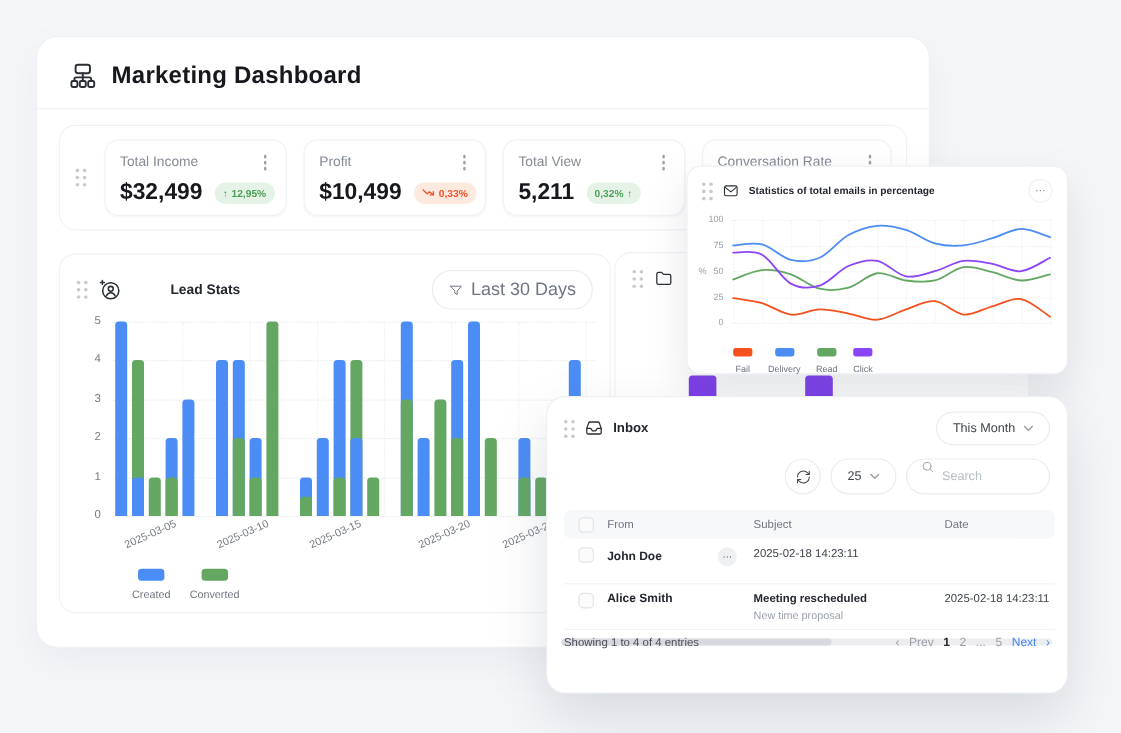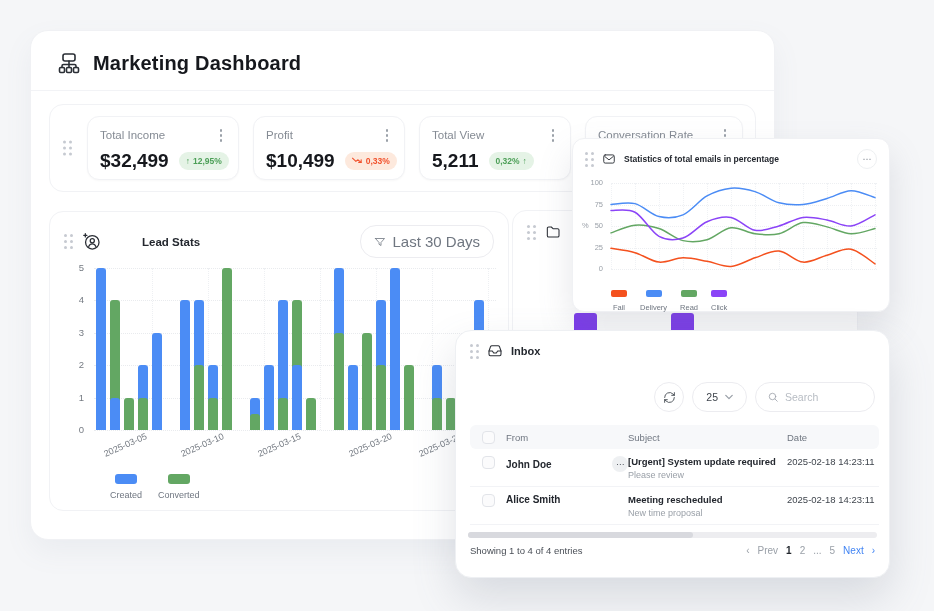--- a/index.html
+++ b/index.html
@@ -95,44 +95,44 @@
   .inbox-header { display:flex; align-items:center; gap:8px; padding:12px 14px 0; }
   .inbox-title { font-size:11px; font-weight:700; color:#23272e; }
   .pill-btn { display:flex; gap:7px; align-items:center; border:1px solid #ececf0; border-radius:16px;
     padding:7px 13px; font-size:10.5px; color:#3f454d; background:#fff; cursor:pointer; }
   .period-btn { margin-left:auto; }
   .chev { color:#9aa0a8; display:flex; }
   .inbox-toolbar { position:absolute; top:51px; right:14px; display:flex; gap:8px; align-items:center; }
   .icon-btn-round { width:30px; height:30px; border:1px solid #ececf0; border-radius:50%; background:#fff;
     display:flex; align-items:center; justify-content:center; color:#3f454d; cursor:pointer; }
   .toolbar-pill { height:30px; padding:0 13px; }
-  .search-box { display:flex; gap:6px; align-items:center; border:1px solid #ececf0; border-radius:16px;
+  .search-box { display:flex; gap:6px; border:1px solid #ececf0; border-radius:16px;
     height:30px; padding:0 11px; width:120px; color:#9aa0a8; }
   .search-box input { border:none; outline:none; width:78px; font-size:10.5px; color:#3f454d;
     background:transparent; font-family:inherit; }
   .search-box input::placeholder { color:#b7bcc3; }
   .inbox-table { position:absolute; left:14px; right:10px; top:94px; }
   .thead { display:flex; align-items:center; background:#f7f8fa; border-radius:6px; height:24px;
     font-size:9.5px; color:#6f7680; }
   .col-cb { width:36px; display:flex; justify-content:center; }
   .col-from { width:122px; }
   .col-subject { width:159px; }
   .col-date { flex:1; }
   .checkbox { width:13px; height:13px; border:1px solid #e2e4e9; border-radius:4px; background:#fbfbfc; cursor:pointer; }
   .trow { display:flex; align-items:flex-start; height:38px; padding-top:7px; border-bottom:1px solid #f2f3f6; cursor:pointer; }
-  .from-cell { display:flex; align-items:center; justify-content:space-between; padding-right:0; }
+  .from-cell { display:flex; align-items:center; justify-content:space-between; padding-right:14px; }
   .from-name { font-size:10px; font-weight:700; color:#23272e; }
   .row-menu { width:16px; height:16px; border-radius:50%; background:#eef0f2; color:#3f454d; font-size:8px;
     display:flex; align-items:center; justify-content:center; cursor:pointer; }
   .subject-text { font-size:9.5px; font-weight:700; color:#23272e; }
   .preview-text { font-size:9px; color:#9aa0a8; margin-top:3px; }
   .date-cell { font-size:9.5px; color:#3f454d; }
   .scrollbar-track { position:absolute; left:12px; right:12px; top:201px; height:6px; border-radius:3px; background:#ededf0; }
   .scrollbar-thumb { width:55%; height:6px; border-radius:3px; background:#d8d9de; cursor:pointer; }
-  .inbox-footer { position:absolute; left:14px; right:14px; top:214px; display:flex; justify-content:space-between; align-items:center;gap:20px; }
+  .inbox-footer { position:absolute; left:14px; right:14px; top:199px; display:flex; justify-content:space-between; align-items:center;gap:20px; }
   .footer-summary { font-size:9.5px; color:#4a4f57; }
   .pagination { display:flex; gap:8px; align-items:center; font-size:10px; color:#9aa0a8; }
   .pag-item { cursor:pointer; }
   .pag-item.current { color:#23272e; font-weight:700; }
   .pag-item.blue { color:#4285f4; }
 </style>
 </head>
 <body>
 
 <div class="main-card">
@@ -494,20 +494,28 @@
         <i></i>
         <i></i>
       </span>
     <span class="panel-hicon">
       <svg class="ic" width="16" height="16" viewBox="0 0 24 24">
           <path d="M21 12h-5l-2 3h-4l-2-3H3"></path>
           <path d="M5.4 5.1 3 12v5a2 2 0 0 0 2 2h14a2 2 0 0 0 2-2v-5l-2.4-6.9A2 2 0 0 0 16.7 4H7.3a2 2 0 0 0-1.9 1.1z"></path>
         </svg>
     </span>
     <span class="inbox-title">Inbox</span>
+    <button class="pill-btn period-btn">
+      <span>This Month</span>
+      <span class="chev">
+          <svg class="ic" width="8" height="6" viewBox="0 0 10 6">
+            <path d="m1 1 4 4 4-4"></path>
+          </svg>
+        </span>
+    </button>
   </div>
 
   <div class="inbox-toolbar">
     <button class="icon-btn-round">
       <svg class="ic" width="13" height="13" viewBox="0 0 24 24">
           <path d="M3 12a9 9 0 0 1 15.5-6.3L21 8"></path>
           <path d="M21 3v5h-5"></path>
           <path d="M21 12a9 9 0 0 1-15.5 6.3L3 16"></path>
           <path d="M3 21v-5h5"></path>
         </svg>
@@ -540,24 +548,20 @@
     </div>
     <div>
         <div class="trow">
           <div class="col-cb">
             <div class="checkbox"></div>
           </div>
           <div class="col-from from-cell">
             <div class="from-name">John Doe</div>
             <div class="row-menu">⋯</div>
           </div>
-          <div class="col-subject">
-            <div class="subject-text">[Urgent] System update required</div>
-            <div class="preview-text">Please review</div>
-          </div>
           <div class="col-date date-cell">2025-02-18 14:23:11</div>
         </div>
         <div class="trow">
           <div class="col-cb">
             <div class="checkbox"></div>
           </div>
           <div class="col-from from-cell">
             <div class="from-name">Alice Smith</div>
           </div>
           <div class="col-subject">

